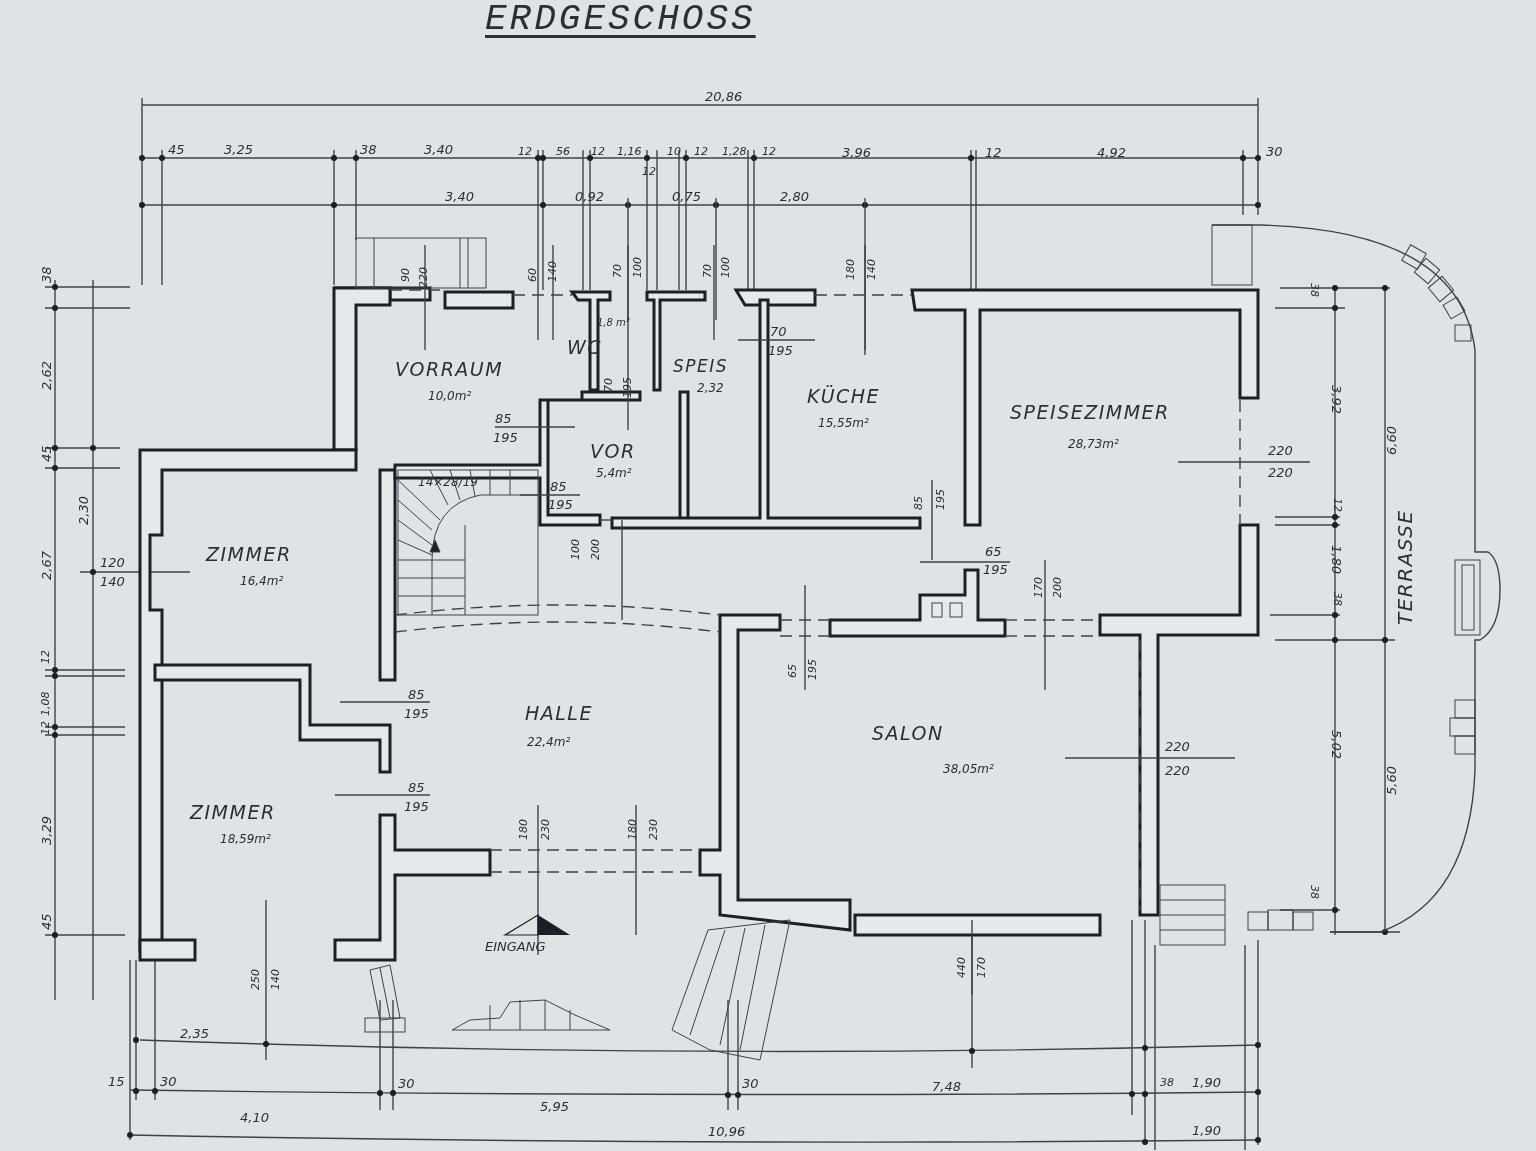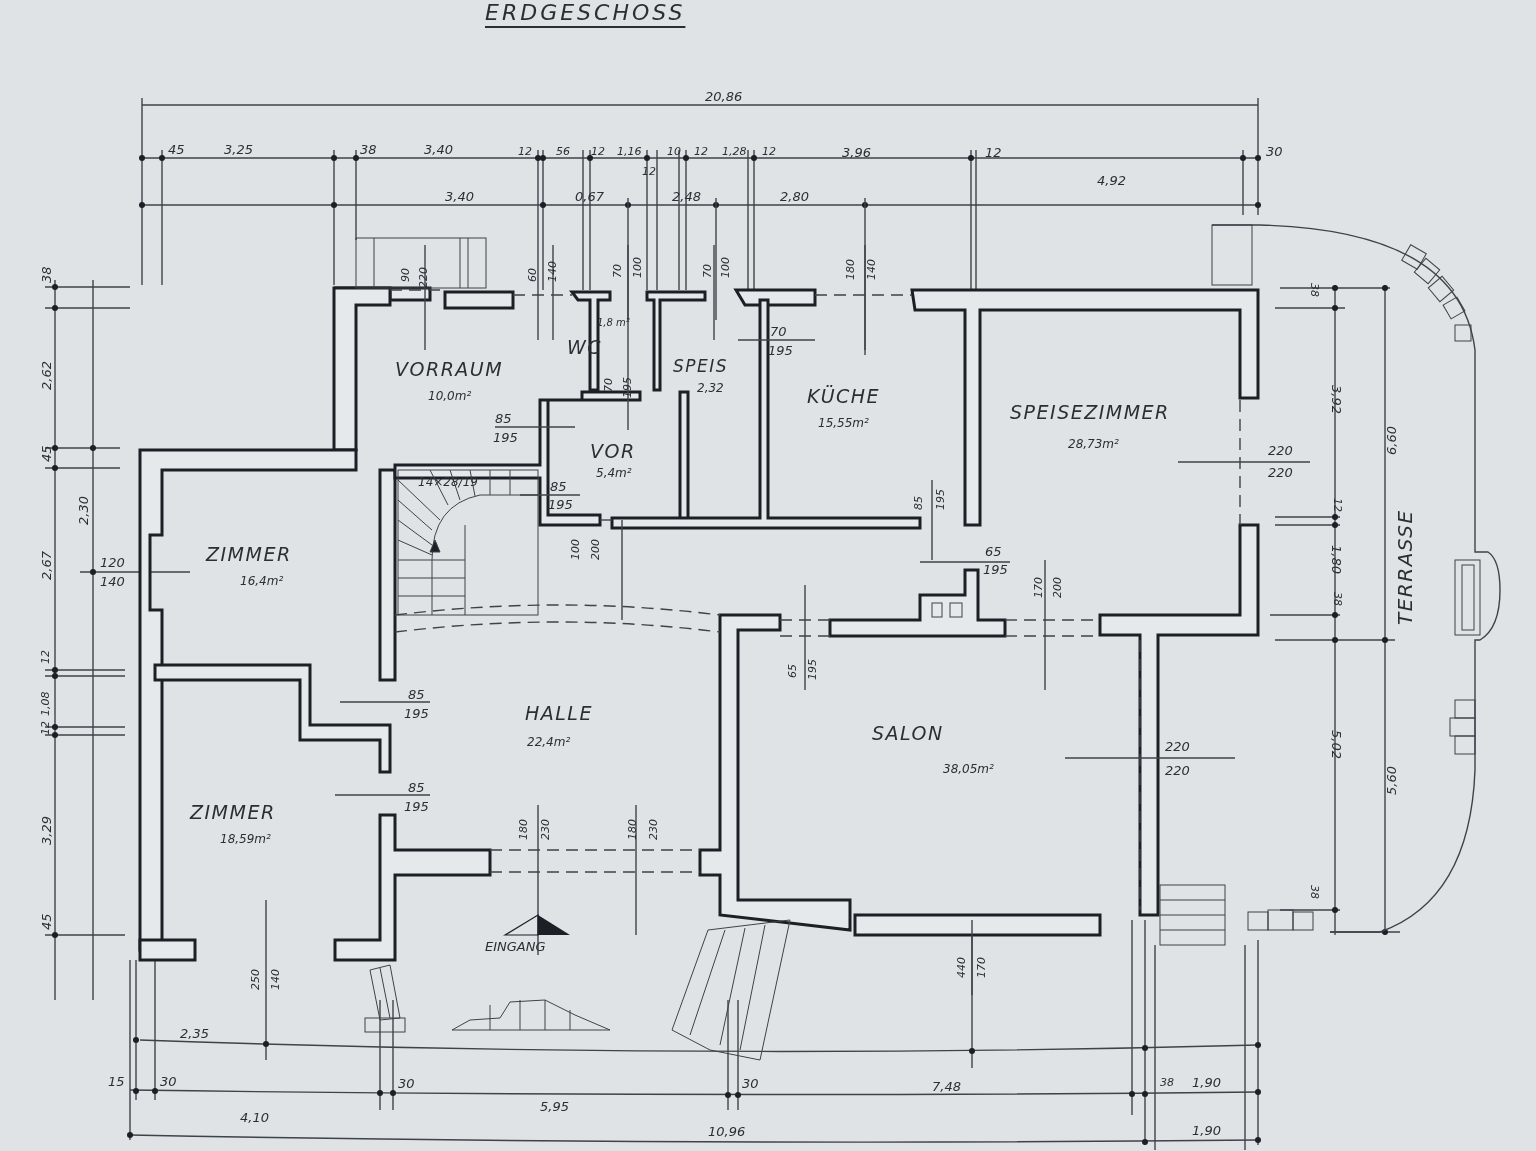--- a/index.html
+++ b/index.html
@@ -3,21 +3,21 @@
 <meta charset="utf-8">
 <style>
   html, body { margin:0; padding:0; }
   body { width:1536px; height:1151px; background:#dfe3e5; overflow:hidden; position:relative;
          font-family:"DejaVu Sans", sans-serif; }
   #plan { position:absolute; left:0; top:0; width:1536px; height:1151px; }
   .lbl { position:absolute; color:#2b2f35; font-style:oblique; white-space:nowrap; line-height:1; }
   .room { font-size:19px; letter-spacing:1.5px; }
   .area { font-size:12px; }
   .dim { font-size:13px; }
-  .title { font-size:22px; letter-spacing:3px; text-decoration:underline; text-underline-offset:6px; }
+  .title { font-size:36px; letter-spacing:3px; text-decoration:underline; text-underline-offset:6px;font-family:Liberation Mono, monospace; }
   .vert { transform-origin:left top; }
 </style>
 </head>
 <body>
 
 <svg id="plan" viewBox="0 0 1536 1151" xmlns="http://www.w3.org/2000/svg">
   <defs>
     <style>
       .w { fill:#e6e9eb; stroke:#1c2026; stroke-width:3; }
       .t { stroke:#3d434a; stroke-width:1.4; fill:none; }
@@ -361,26 +361,26 @@
 <div class="lbl dim" style="left:518px;top:146px;font-size:11px;">12</div>
 <div class="lbl dim" style="left:556px;top:146px;font-size:11px;">56</div>
 <div class="lbl dim" style="left:591px;top:146px;font-size:11px;">12</div>
 <div class="lbl dim" style="left:617px;top:146px;font-size:11px;">1,16</div>
 <div class="lbl dim" style="left:667px;top:146px;font-size:11px;">10</div>
 <div class="lbl dim" style="left:694px;top:146px;font-size:11px;">12</div>
 <div class="lbl dim" style="left:722px;top:146px;font-size:11px;">1,28</div>
 <div class="lbl dim" style="left:762px;top:146px;font-size:11px;">12</div>
 <div class="lbl dim" style="left:842px;top:146px;">3,96</div>
 <div class="lbl dim" style="left:985px;top:146px;">12</div>
-<div class="lbl dim" style="left:1097px;top:146px;margin-top:28px;">4,92</div>
+<div class="lbl dim" style="left:1097px;top:146px;">4,92</div>
 <div class="lbl dim" style="left:1266px;top:145px;">30</div>
 <div class="lbl dim" style="left:642px;top:166px;font-size:11px;">12</div>
 <div class="lbl dim" style="left:445px;top:190px;">3,40</div>
-<div class="lbl dim" style="left:575px;top:190px;">0,67</div>
-<div class="lbl dim" style="left:672px;top:190px;">2,48</div>
+<div class="lbl dim" style="left:575px;top:190px;">0,92</div>
+<div class="lbl dim" style="left:672px;top:190px;">0,75</div>
 <div class="lbl dim" style="left:780px;top:190px;">2,80</div>
 
 <div class="lbl dim vert" style="left:40px;top:283px;transform:rotate(-90deg);">38</div>
 <div class="lbl dim vert" style="left:40px;top:390px;transform:rotate(-90deg);">2,62</div>
 <div class="lbl dim vert" style="left:40px;top:462px;transform:rotate(-90deg);">45</div>
 <div class="lbl dim vert" style="left:40px;top:580px;transform:rotate(-90deg);">2,67</div>
 <div class="lbl dim vert" style="left:40px;top:664px;transform:rotate(-90deg);font-size:11px;">12</div>
 <div class="lbl dim vert" style="left:40px;top:716px;transform:rotate(-90deg);font-size:11px;">1,08</div>
 <div class="lbl dim vert" style="left:40px;top:735px;transform:rotate(-90deg);font-size:11px;">12</div>
 <div class="lbl dim vert" style="left:40px;top:845px;transform:rotate(-90deg);">3,29</div>

